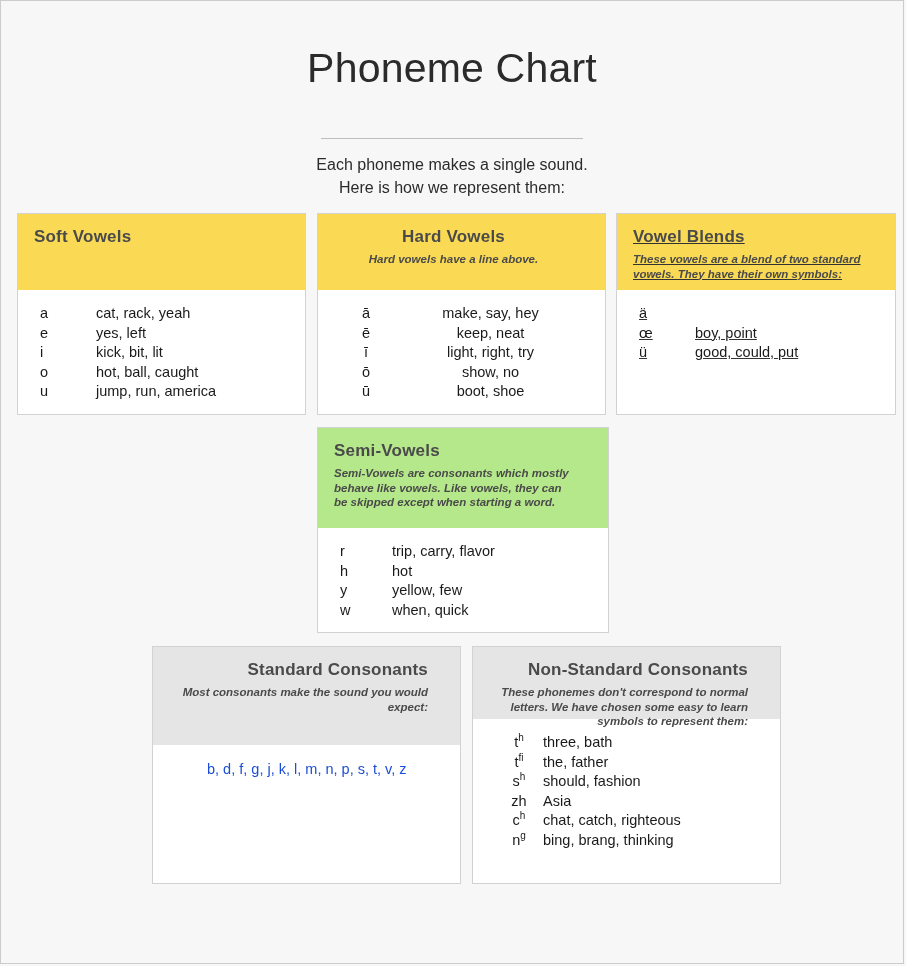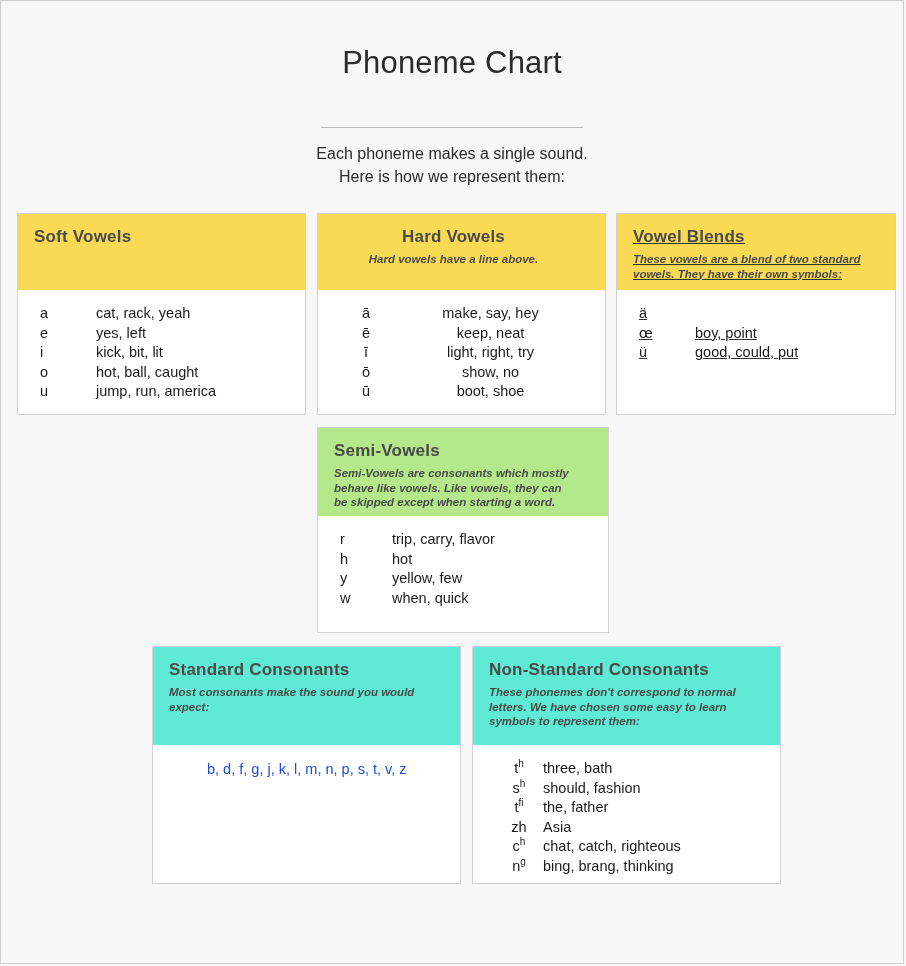--- a/index.html
+++ b/index.html
@@ -19,21 +19,21 @@
     width: 904px;
     height: 964px;
     margin: 0;
     background: #f7f7f7;
     border: 1px solid #cccccc;
     box-sizing: border-box;
   }
 
   .title {
     text-align: center;
-    font-size: 31px;
+    font-size: 41px;
     font-weight: 400;
     color: #2b2b2b;
     margin: 44px 0 0 0;
     letter-spacing: 0.2px;
   }
 
   .divider {
     width: 262px;
     height: 1px;
     background: #bdbdbd;
@@ -54,21 +54,21 @@
     border: 1px solid #d2d2d2;
     box-sizing: border-box;
   }
   .card-head {
     box-sizing: border-box;
     padding: 13px 32px 12px 16px;
     border-bottom: 1px solid transparent;
   }
   .card-head.yellow { background: #fada55; }
   .card-head.lightgreen { background: #b4e88a; }
-  .card-head.green { background: #5eead4; }
+  .card-head.green { background: #e5e5e5; text-align: right; }
 
   .card-title {
     font-size: 17px;
     font-weight: bold;
     color: #4a4a4a;
     margin: 0 0 0 0;
     letter-spacing: 0.2px;
   }
   .card-note {
     font-size: 11.5px;
@@ -114,23 +114,23 @@
   #card-soft-vowels    { left: 16px;  top: 212px; width: 289px; height: 202px; }
   #card-hard-vowels    { left: 316px; top: 212px; width: 289px; height: 202px; text-align: center; }
   #card-vowel-blends   { left: 615px; top: 212px; width: 280px; height: 202px; text-decoration: underline; }
   #card-semi-vowels    { left: 316px; top: 426px; width: 292px; height: 206px; }
   #card-std-consonants { left: 151px; top: 645px; width: 309px; height: 238px; }
   #card-nonstd-consonants { left: 471px; top: 645px; width: 309px; height: 238px; }
 
   #card-soft-vowels .card-head { height: 76px; }
   #card-hard-vowels .card-head { height: 76px; }
   #card-vowel-blends .card-head { height: 76px; }
-  #card-semi-vowels .card-head { height: 88px; }
+  #card-semi-vowels .card-head { height: 100px; }
   #card-std-consonants .card-head { height: 98px; }
-  #card-nonstd-consonants .card-head { height: 98px; }
+  #card-nonstd-consonants .card-head { height: 72px; }
 
   #card-hard-vowels .sym { width: 52px; flex: 0 0 52px; }
   #card-vowel-blends .sym { width: 56px; flex: 0 0 56px; }
   #card-semi-vowels .sym { width: 52px; flex: 0 0 52px; }
   #card-nonstd-consonants .sym { width: 48px; flex: 0 0 48px; text-align: center; }
 </style>
 </head>
 <body>
 
 <div class="page">
@@ -261,28 +261,28 @@
     <div class="card-head green">
       <div class="card-title">Non-Standard Consonants</div>
       <div class="card-note">These phonemes don't correspond to normal letters. We have chosen some easy to learn symbols to represent them:</div>
     </div>
     <div class="card-body">
       <div class="row">
         <span class="sym"><span>t</span><sup>h</sup></span>
         <span class="words">three, bath</span>
       </div>
       <div class="row">
+        <span class="sym"><span>t</span><sup>fi</sup></span>
+        <span class="words">the, father</span>
+      </div>
+      <div class="row">
         <span class="sym"><span>s</span><sup>h</sup></span>
         <span class="words">should, fashion</span>
       </div>
       <div class="row">
-        <span class="sym"><span>t</span><sup>fi</sup></span>
-        <span class="words">the, father</span>
-      </div>
-      <div class="row">
         <span class="sym"><span>zh</span><sup></sup></span>
         <span class="words">Asia</span>
       </div>
       <div class="row">
         <span class="sym"><span>c</span><sup>h</sup></span>
         <span class="words">chat, catch, righteous</span>
       </div>
       <div class="row">
         <span class="sym"><span>n</span><sup>g</sup></span>
         <span class="words">bing, brang, thinking</span>

